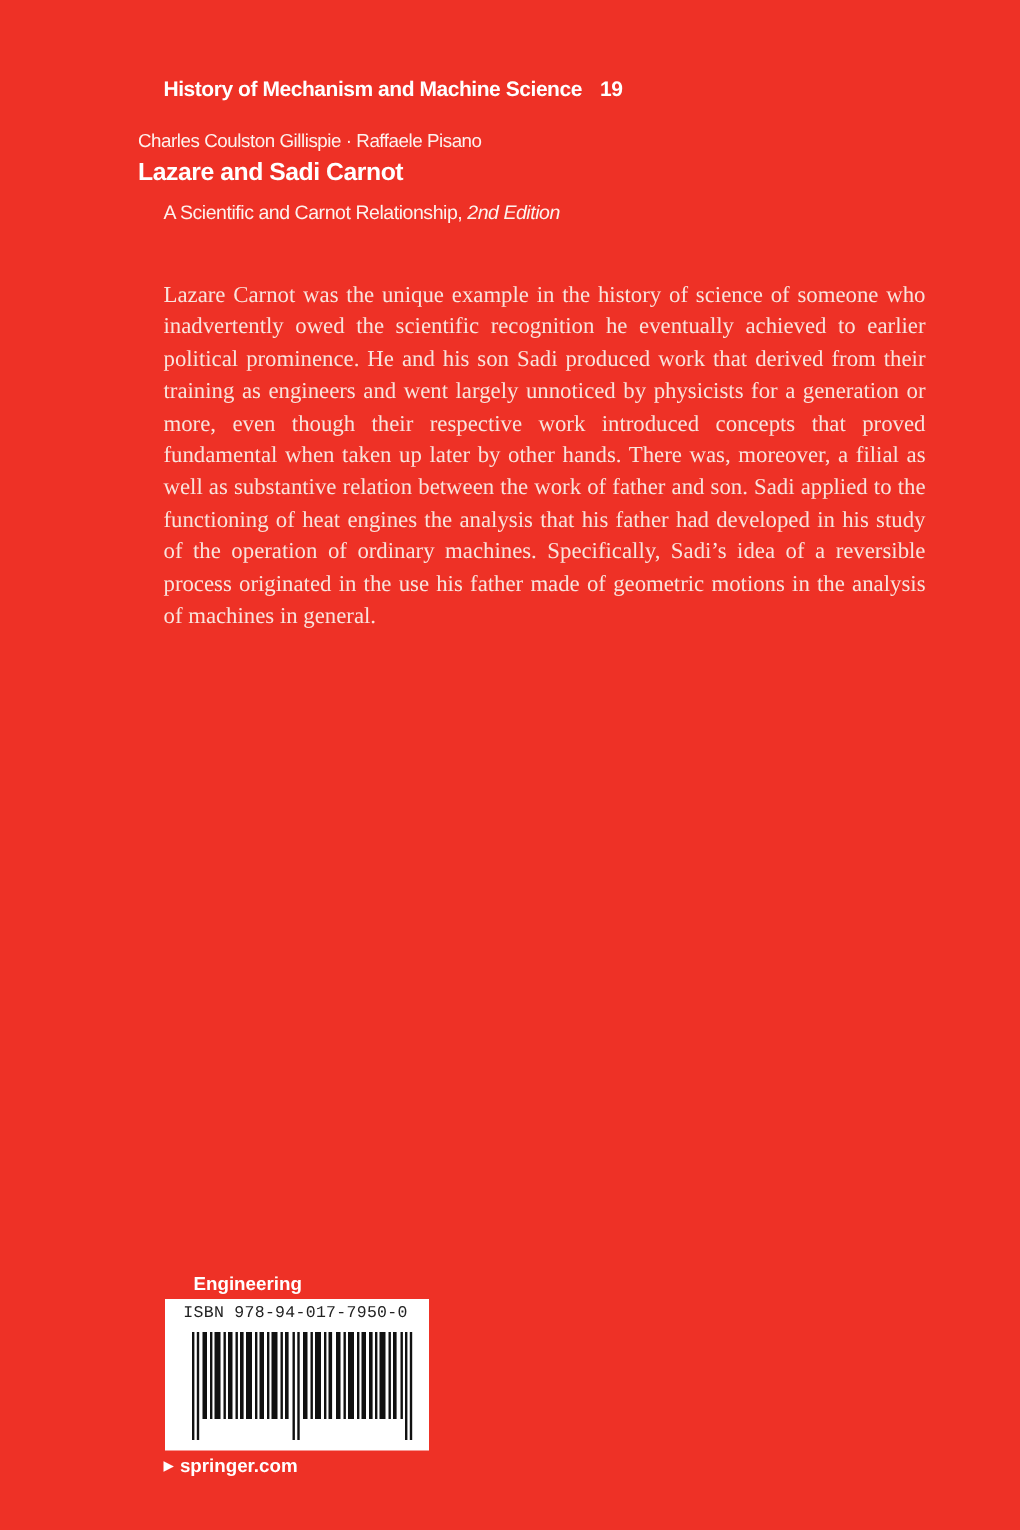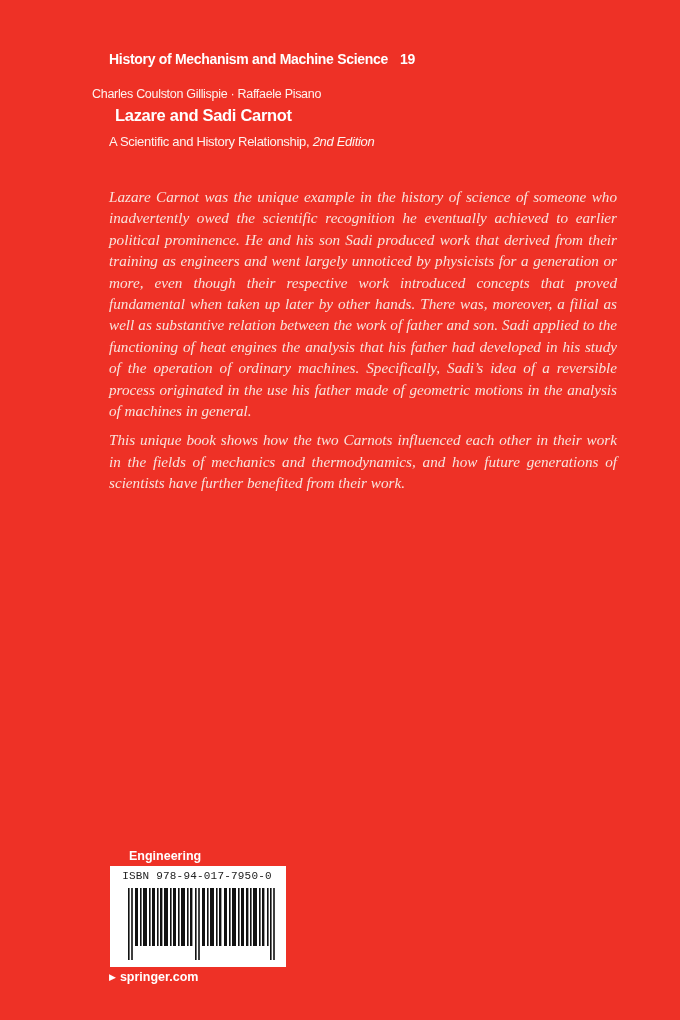--- a/index.html
+++ b/index.html
@@ -15,35 +15,35 @@
   .series {
     position:absolute; left:109px; top:51px;
     font-size:14px; font-weight:bold; color:#ffffff; letter-spacing:-0.3px;
   }
   .series .num { margin-left:12px; }
   .authors {
     position:absolute; left:92px; top:87px;
     font-size:12.5px; color:#fdf2ee; letter-spacing:-0.3px;
   }
   .title {
-    position:absolute; left:115px; top:106px;
+    position:absolute; left:92px; top:106px;
     font-size:16.5px; font-weight:bold; color:#ffffff; letter-spacing:-0.3px;
   }
   .subtitle {
     position:absolute; left:109px; top:134px;
     font-size:13px; color:#fdf2ee; letter-spacing:-0.3px;
   }
   .subtitle i { font-style:italic; }
 
   .blurb {
     position:absolute; left:109px; top:186px; width:508px;
     font-size:15.2px; line-height:21.4px; color:#f9e3dc;
     text-align:justify; hyphens:auto;
   }
-  .blurb p { margin:0 0 8px 0;font-style:italic; }
+  .blurb p { margin:0 0 8px 0; }
 
   .subject {
     position:absolute; left:109px; top:849px;
     font-size:12.5px; font-weight:bold; color:#ffffff;margin-left:20px;
   }
   .barcode-box {
     position:absolute; left:110px; top:866px; width:176px; height:101px;
     background:#ffffff;
   }
   .isbn-top {
@@ -67,27 +67,26 @@
 </head>
 <body>
 
 <div class="series sans">
   <span>History of Mechanism and Machine Science</span><span class="num">19</span>
 </div>
 
 <div class="authors sans">Charles Coulston Gillispie · Raffaele Pisano</div>
 <div class="title sans">Lazare and Sadi Carnot</div>
 <div class="subtitle sans">
-  <span>A Scientific and History Relationship,</span>
+  <span>A Scientific and Carnot Relationship,</span>
   <i>2nd Edition</i>
 </div>
 
 <div class="blurb serif">
   <p>Lazare Carnot was the unique example in the history of science of someone who in­advertently owed the scientific recognition he eventually achieved to earlier political prominence. He and his son Sadi produced work that derived from their training as engineers and went largely unnoticed by physicists for a generation or more, even though their respective work introduced concepts that proved fundamental when taken up later by other hands. There was, moreover, a filial as well as substantive relation between the work of father and son. Sadi applied to the functioning of heat engines the analysis that his father had developed in his study of the operation of ordinary machines. Specifically, Sadi’s idea of a reversible process originated in the use his father made of geometric motions in the analysis of machines in general.</p>
-  <p>This unique book shows how the two Carnots influenced each other in their work in the fields of mechanics and thermodynamics, and how future generations of scientists have further benefited from their work.</p>
 </div>
 
 <div class="subject sans">Engineering</div>
 
 <div class="barcode-box">
   <div class="isbn-top">ISBN 978-94-017-7950-0</div>
   <svg class="bars" viewBox="0 0 148 72" preserveAspectRatio="none">
     <g fill="#111">
       <rect x="0" y="0" width="1.6" height="72"></rect>
         <rect x="3.2" y="0" width="1.6" height="72"></rect>

